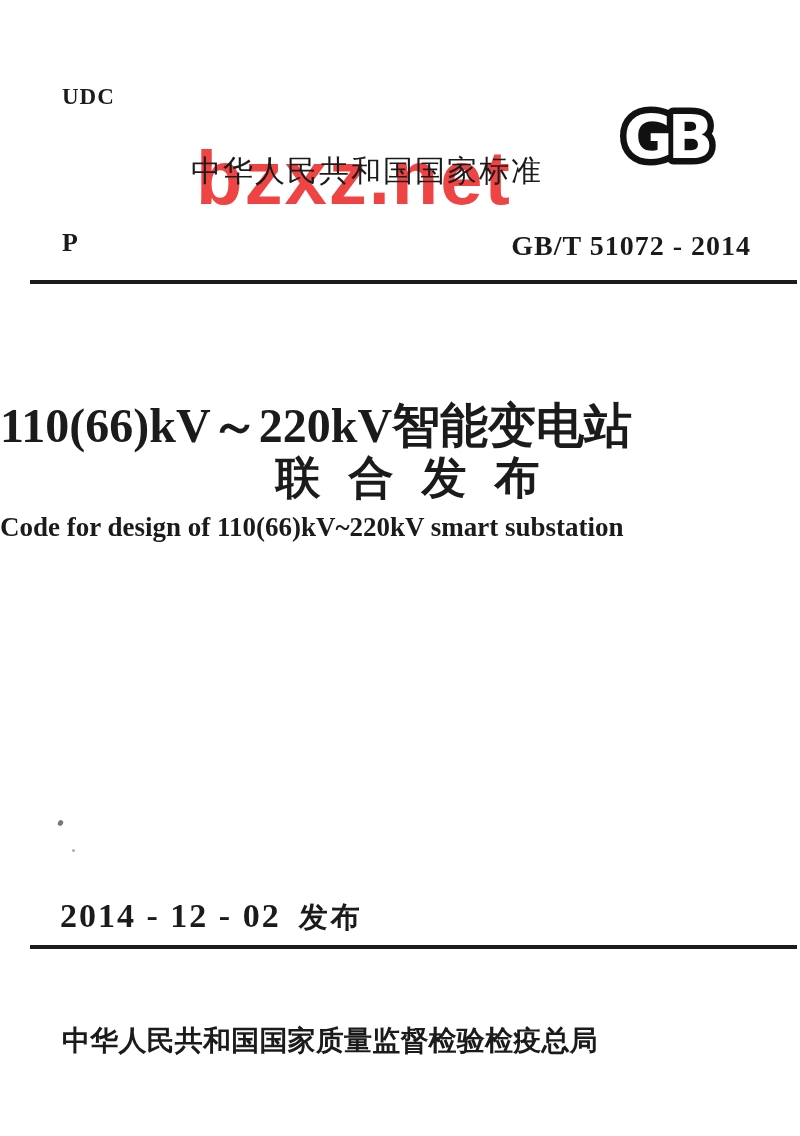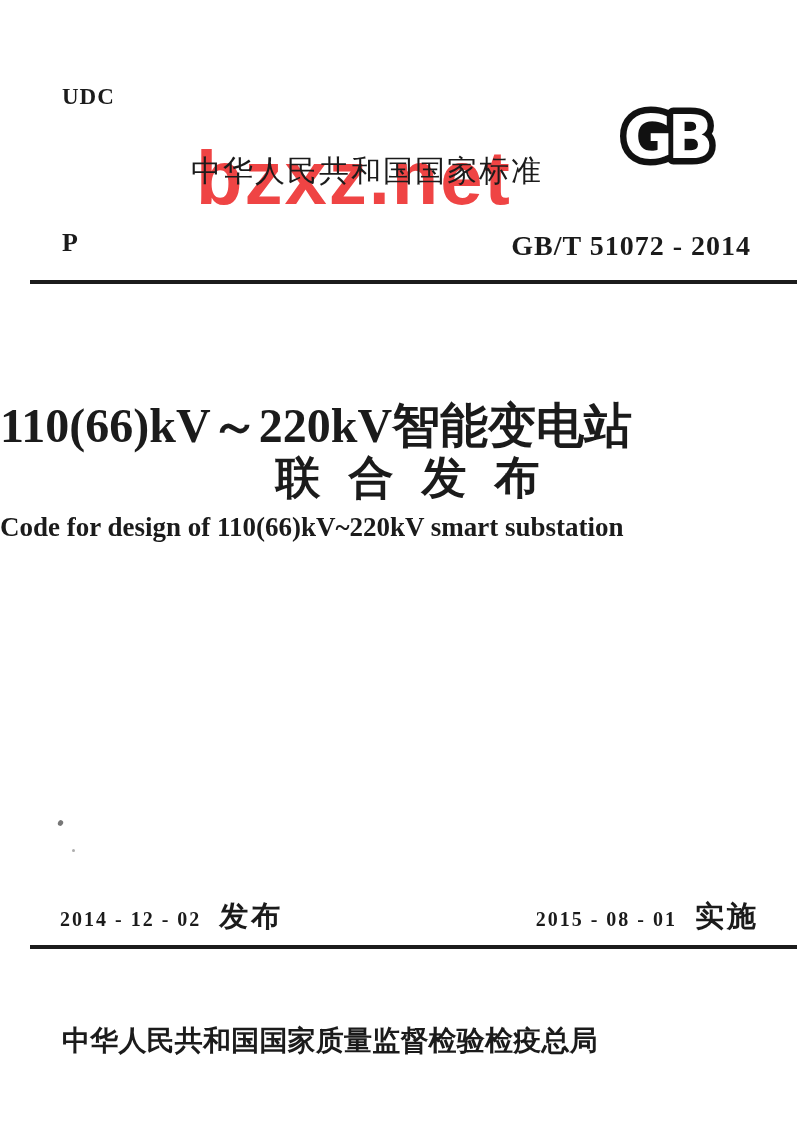--- a/index.html
+++ b/index.html
@@ -53,21 +53,21 @@
     font-size:27px;font-weight:bold;
     text-align:left;white-space:nowrap;
   }
 
   .speck{background:#777;border-radius:50%;}
   .speck1{left:58px;top:820px;width:5px;height:6px;transform:rotate(30deg);}
   .speck2{left:72px;top:849px;width:3px;height:3px;opacity:.6;}
 
   .date-row{left:60px;right:56px;top:897px;display:flex;justify-content:space-between;align-items:baseline;}
   .date-group{display:flex;align-items:baseline;gap:18px;white-space:nowrap;}
-  .date-num{font-size:20px;font-weight:bold;letter-spacing:2px;}
+  .date-num{font-size:34px;font-weight:bold;letter-spacing:2px;}
   .date-label{font-size:29px;font-weight:bold;letter-spacing:3px;}
 
   .pub-block{left:62px;top:1023px;line-height:35px;white-space:nowrap;}
   .pub-line1{font-size:28px;font-weight:bold;letter-spacing:8px;}
   .pub-line2{font-size:28px;font-weight:bold;letter-spacing:0.2px;}
   .joint{left:622px;top:1046px;font-size:28px;font-weight:bold;letter-spacing:1px;white-space:nowrap;}
 </style>
 </head>
 <body>
 
@@ -96,24 +96,20 @@
   <div class="abs title-en serif">Code for design of 110(66)kV~220kV smart substation</div>
 
   <div class="abs speck speck1"></div>
   <div class="abs speck speck2"></div>
 
   <div class="abs date-row">
     <div class="date-group">
       <span class="date-num serif">2014 - 12 - 02</span>
       <span class="date-label">发布</span>
     </div>
-    <div class="date-group">
-      <span class="date-num serif">2015 - 08 - 01</span>
-      <span class="date-label">实施</span>
-    </div>
   </div>
 
   <div class="abs rule rule-bottom"></div>
 
   <div class="abs pub-block">
     <div class="pub-line2">中华人民共和国国家质量监督检验检疫总局</div>
   </div>
 
 
 </div>

